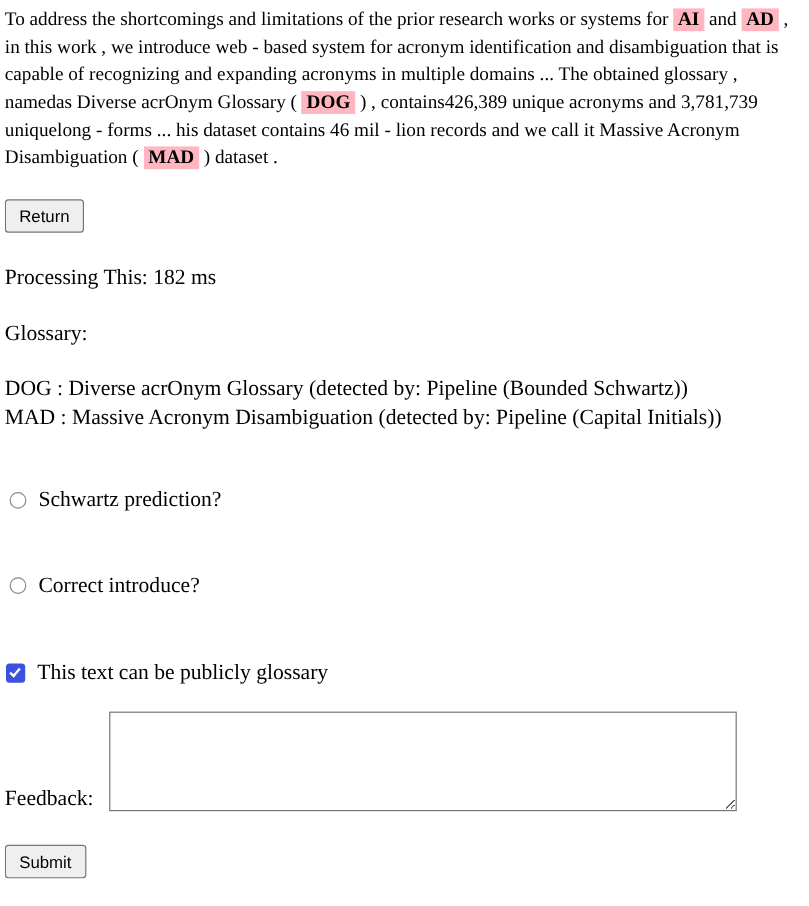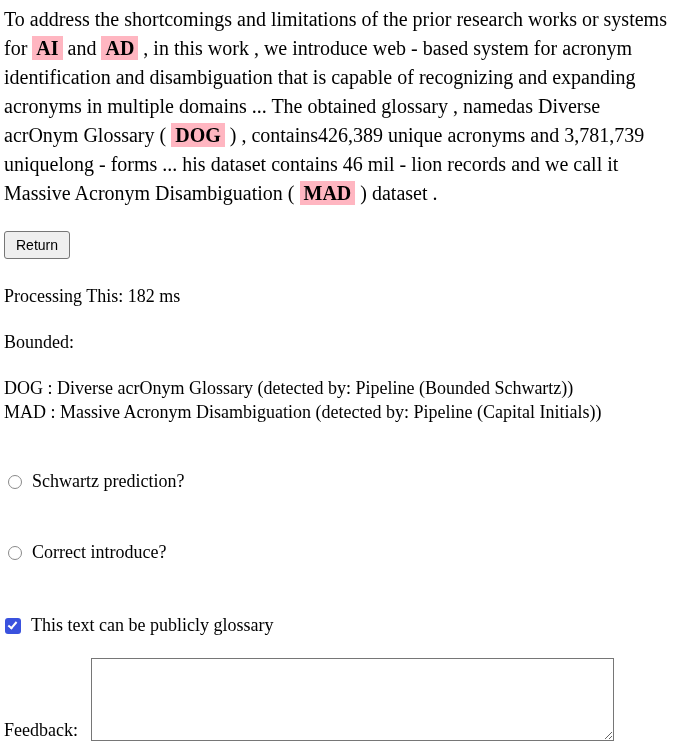--- a/index.html
+++ b/index.html
@@ -12,22 +12,22 @@
   body {
     margin: 5px 5px 0 4px;
     width: 665px;
     font-family: "Liberation Serif", serif;
     font-size: 18px;
     color: #000000;
   }
   
   .doc-text {
     margin: 0;
-    font-size: 20px;
-    line-height: 29px;
+    font-size: 16px;
+    line-height: 23px;
   }
   .doc-text mark {
     background: var(--hl);
     color: #000;
     font-weight: bold;
     padding: 1px 4px;
   }
   
   .btn-row { margin-top: 23px; }
   button.sysbtn {
@@ -106,21 +106,21 @@
 <main>
 
   <p class="doc-text" id="paragraph"><span>To address the shortcomings and limitations of the prior research works or systems for </span><mark>AI</mark><span> and </span><mark>AD</mark><span> , in this work , we introduce web - based system for acronym identification and disambiguation that is capable of recognizing and expanding acronyms in multiple domains ... The obtained glossary , namedas Diverse acrOnym Glossary ( </span><mark>DOG</mark><span> ) , contains426,389 unique acronyms and 3,781,739 uniquelong - forms ... his dataset contains 46 mil - lion records and we call it Massive Acronym Disambiguation ( </span><mark>MAD</mark><span> ) dataset .</span></p>
 
   <div class="btn-row">
     <button class="sysbtn">Return</button>
   </div>
 
   <p class="proc-row"><span>Processing This:</span> <span>182 ms</span></p>
 
-  <p class="glossary-heading">Bounded:</p>
+  <p class="glossary-heading">Glossary:</p>
 
   <div class="glossary-entries" id="glossary-entries">
       <div>DOG : Diverse acrOnym Glossary (detected by: Pipeline (Bounded Schwartz))</div>
       <div>MAD : Massive Acronym Disambiguation (detected by: Pipeline (Capital Initials))</div>
     </div>
 
   <div class="choice-row row-radio-1">
     <span class="radio"></span>
     <span>Schwartz prediction?</span>
   </div>
@@ -136,16 +136,16 @@
       </span>
     <span>This text can be publicly glossary</span>
   </div>
 
   <div class="feedback-row">
     <label>Feedback:</label>
     <textarea class="feedback" style=""></textarea>
   </div>
 
   <div class="submit-row">
-    <button class="sysbtn">Bounded</button>
+    <button class="sysbtn">Submit</button>
   </div>
 
 </main>
 
 </body></html>

